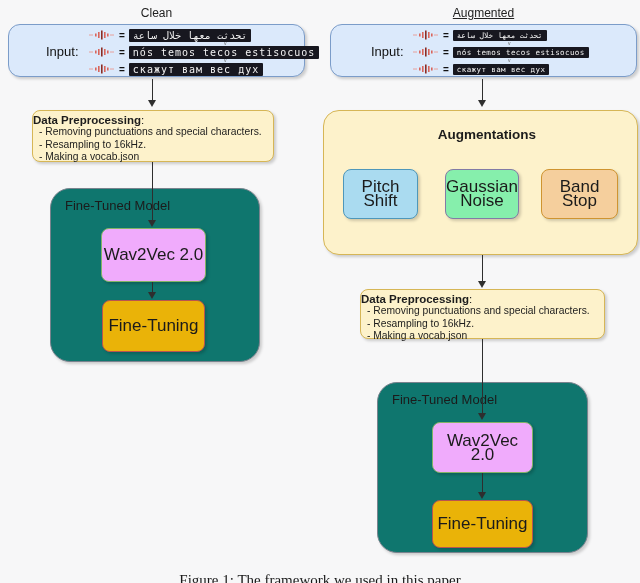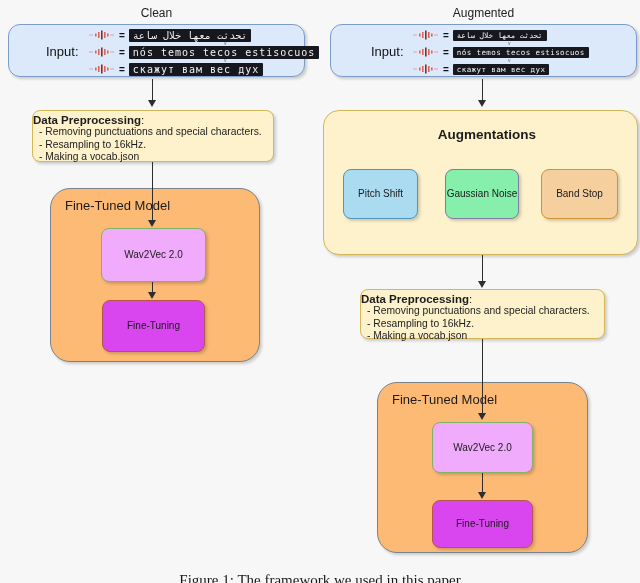--- a/index.html
+++ b/index.html
@@ -69,35 +69,35 @@
     border:1px solid #d6b656;
     border-radius:16px;
   }
   .aug-title{
     text-align:center;font-weight:700;font-size:13.5px;
     padding-top:16px;
     margin-left:13px;
   }
   
   .ftm{
-    background:#fdba74;
+    background:#0f766e;
     border:1.5px solid #79838e;
     border-radius:20px;
   }
   .ftm-label{
     position:absolute;left:14px;top:9px;font-size:13px;color:#1b1b1b;
   }
   
   .node{
     display:flex;align-items:center;justify-content:center;
-    text-align:left;font-size:10px;color:#1b1b1b;
+    text-align:center;font-size:17px;color:#1b1b1b;
     border-radius:8px;line-height:14px;
   }
   .green{background:#f0abfc;border:1px solid #82b366;}
-  .red{background:#d946ef;border:1px solid #b85450;}
+  .red{background:#eab308;border:1px solid #b85450;}
   .cyan{background:#aadbf0;border:1px solid #4e97ba;}
   .purple{background:#86efac;border:1px solid #827ba6;}
   .orange{background:#f5cf9d;border:1px solid #cf9430;}
   
   .varrow{position:absolute;width:9px;z-index:5;}
   .varrow .line{position:absolute;left:4px;top:0;bottom:6px;width:1px;background:#2e2e2e;}
   .varrow .head{
     position:absolute;bottom:0;left:0;width:0;height:0;
     border-left:4.5px solid transparent;border-right:4.5px solid transparent;
     border-top:7px solid #2e2e2e;
@@ -109,21 +109,21 @@
     font-size:15px;color:#1a1a1a;
   }
   .wf{display:block;}
 </style>
 </head>
 <body>
 
 <div class="page">
 
   <div class="col-title" style="left:8px;width:297px;">Clean</div>
-  <div class="col-title" style="left:330px;width:307px;">Augmented</div>
+  <div class="col-title" style="left:330px;width:307px;text-decoration:underline;">Augmented</div>
 
   <div class="box input-box left-col" style="left:8px;top:24px;width:297px;height:53px;">
     <span class="input-label" style="left:37px;">Input:</span>
     <div class="rows left-col" style="left:80px;">
       <div class="irow">
         <svg class="wf" width="26" height="10" viewBox="0 0 26 10">
             <line x1="0" y1="5" x2="4" y2="5" stroke="#e8a09a" stroke-width="1"></line>
             <rect x="6" y="3.5" width="1.6" height="3" fill="#d9655b"></rect>
             <rect x="9" y="2" width="1.6" height="6" fill="#d9655b"></rect>
             <rect x="12" y="0.5" width="1.6" height="9" fill="#8c2d25"></rect>

